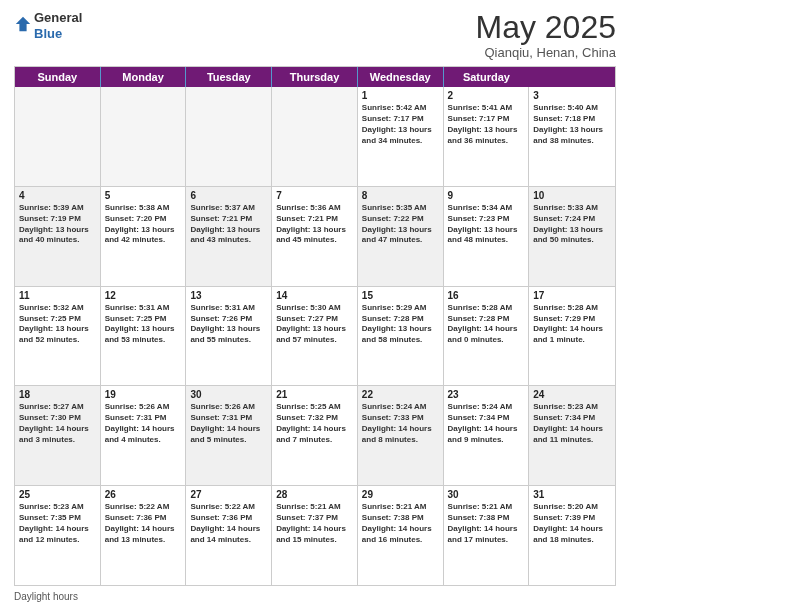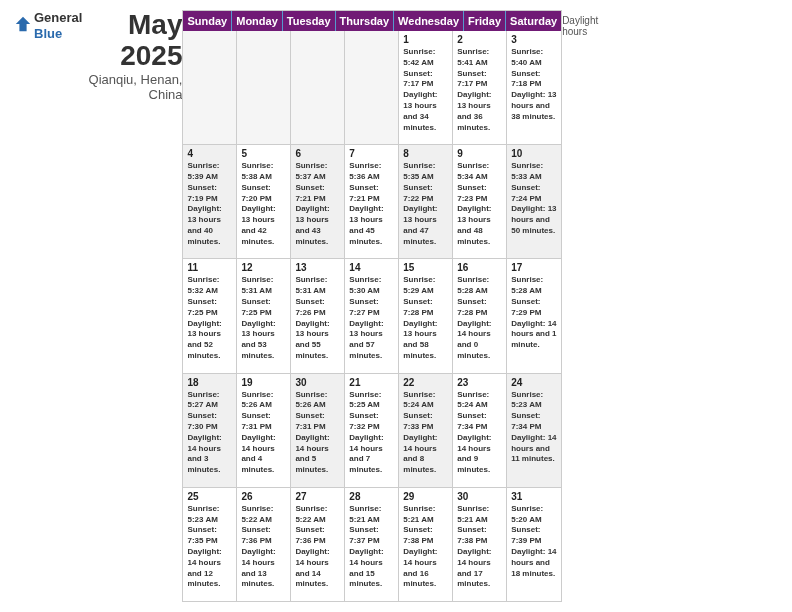--- a/index.html
+++ b/index.html
@@ -8,21 +8,21 @@
       background: #fff;
       width: 792px;
       height: 612px;
       overflow: hidden;
     }
     .page {
       width: 630px;
       height: 612px;
       padding: 10px 14px 10px 14px;
       display: flex;
-      flex-direction: row;
+      flex-direction: column;
     }
     .header {
       display: flex;
       justify-content: space-between;
       align-items: flex-start;
       margin-bottom: 6px;
     }
     .logo {
       display: flex;
       align-items: center;
@@ -36,22 +36,22 @@
     .logo-text .general { color: #333; }
     .logo-text .blue { color: #2a6aad; }
     .logo-icon {
       width: 18px;
       height: 18px;
     }
     .title-block {
       text-align: right;
     }
     .month-title {
-      font-size: 28px;
-      font-weight: bold;
+      font-size: 32px;
+      font-weight: normal;
       color: #333;
       line-height: 1.1;
     }
     .subtitle {
       font-size: 13px;
       color: #555;
     }
     .calendar {
       flex: 1;
       display: flex;
@@ -137,21 +137,20 @@
     </div>
   </div>
 
   <div class="calendar">
     <div class="cal-header">
     <div class="cal-header-cell">Sunday</div>
         <div class="cal-header-cell">Monday</div>
         <div class="cal-header-cell">Tuesday</div>
         <div class="cal-header-cell">Thursday</div>
         <div class="cal-header-cell">Wednesday</div>
-        <div class="cal-header-cell">Friday</div>
         <div class="cal-header-cell">Saturday</div>
       </div>
     <div class="cal-body">
     <div class="cal-row">
           <div class="cal-cell empty"></div>
           <div class="cal-cell empty"></div>
           <div class="cal-cell empty"></div>
           <div class="cal-cell empty"></div>
           <div class="cal-cell">
             <div class="day-num">1</div>

